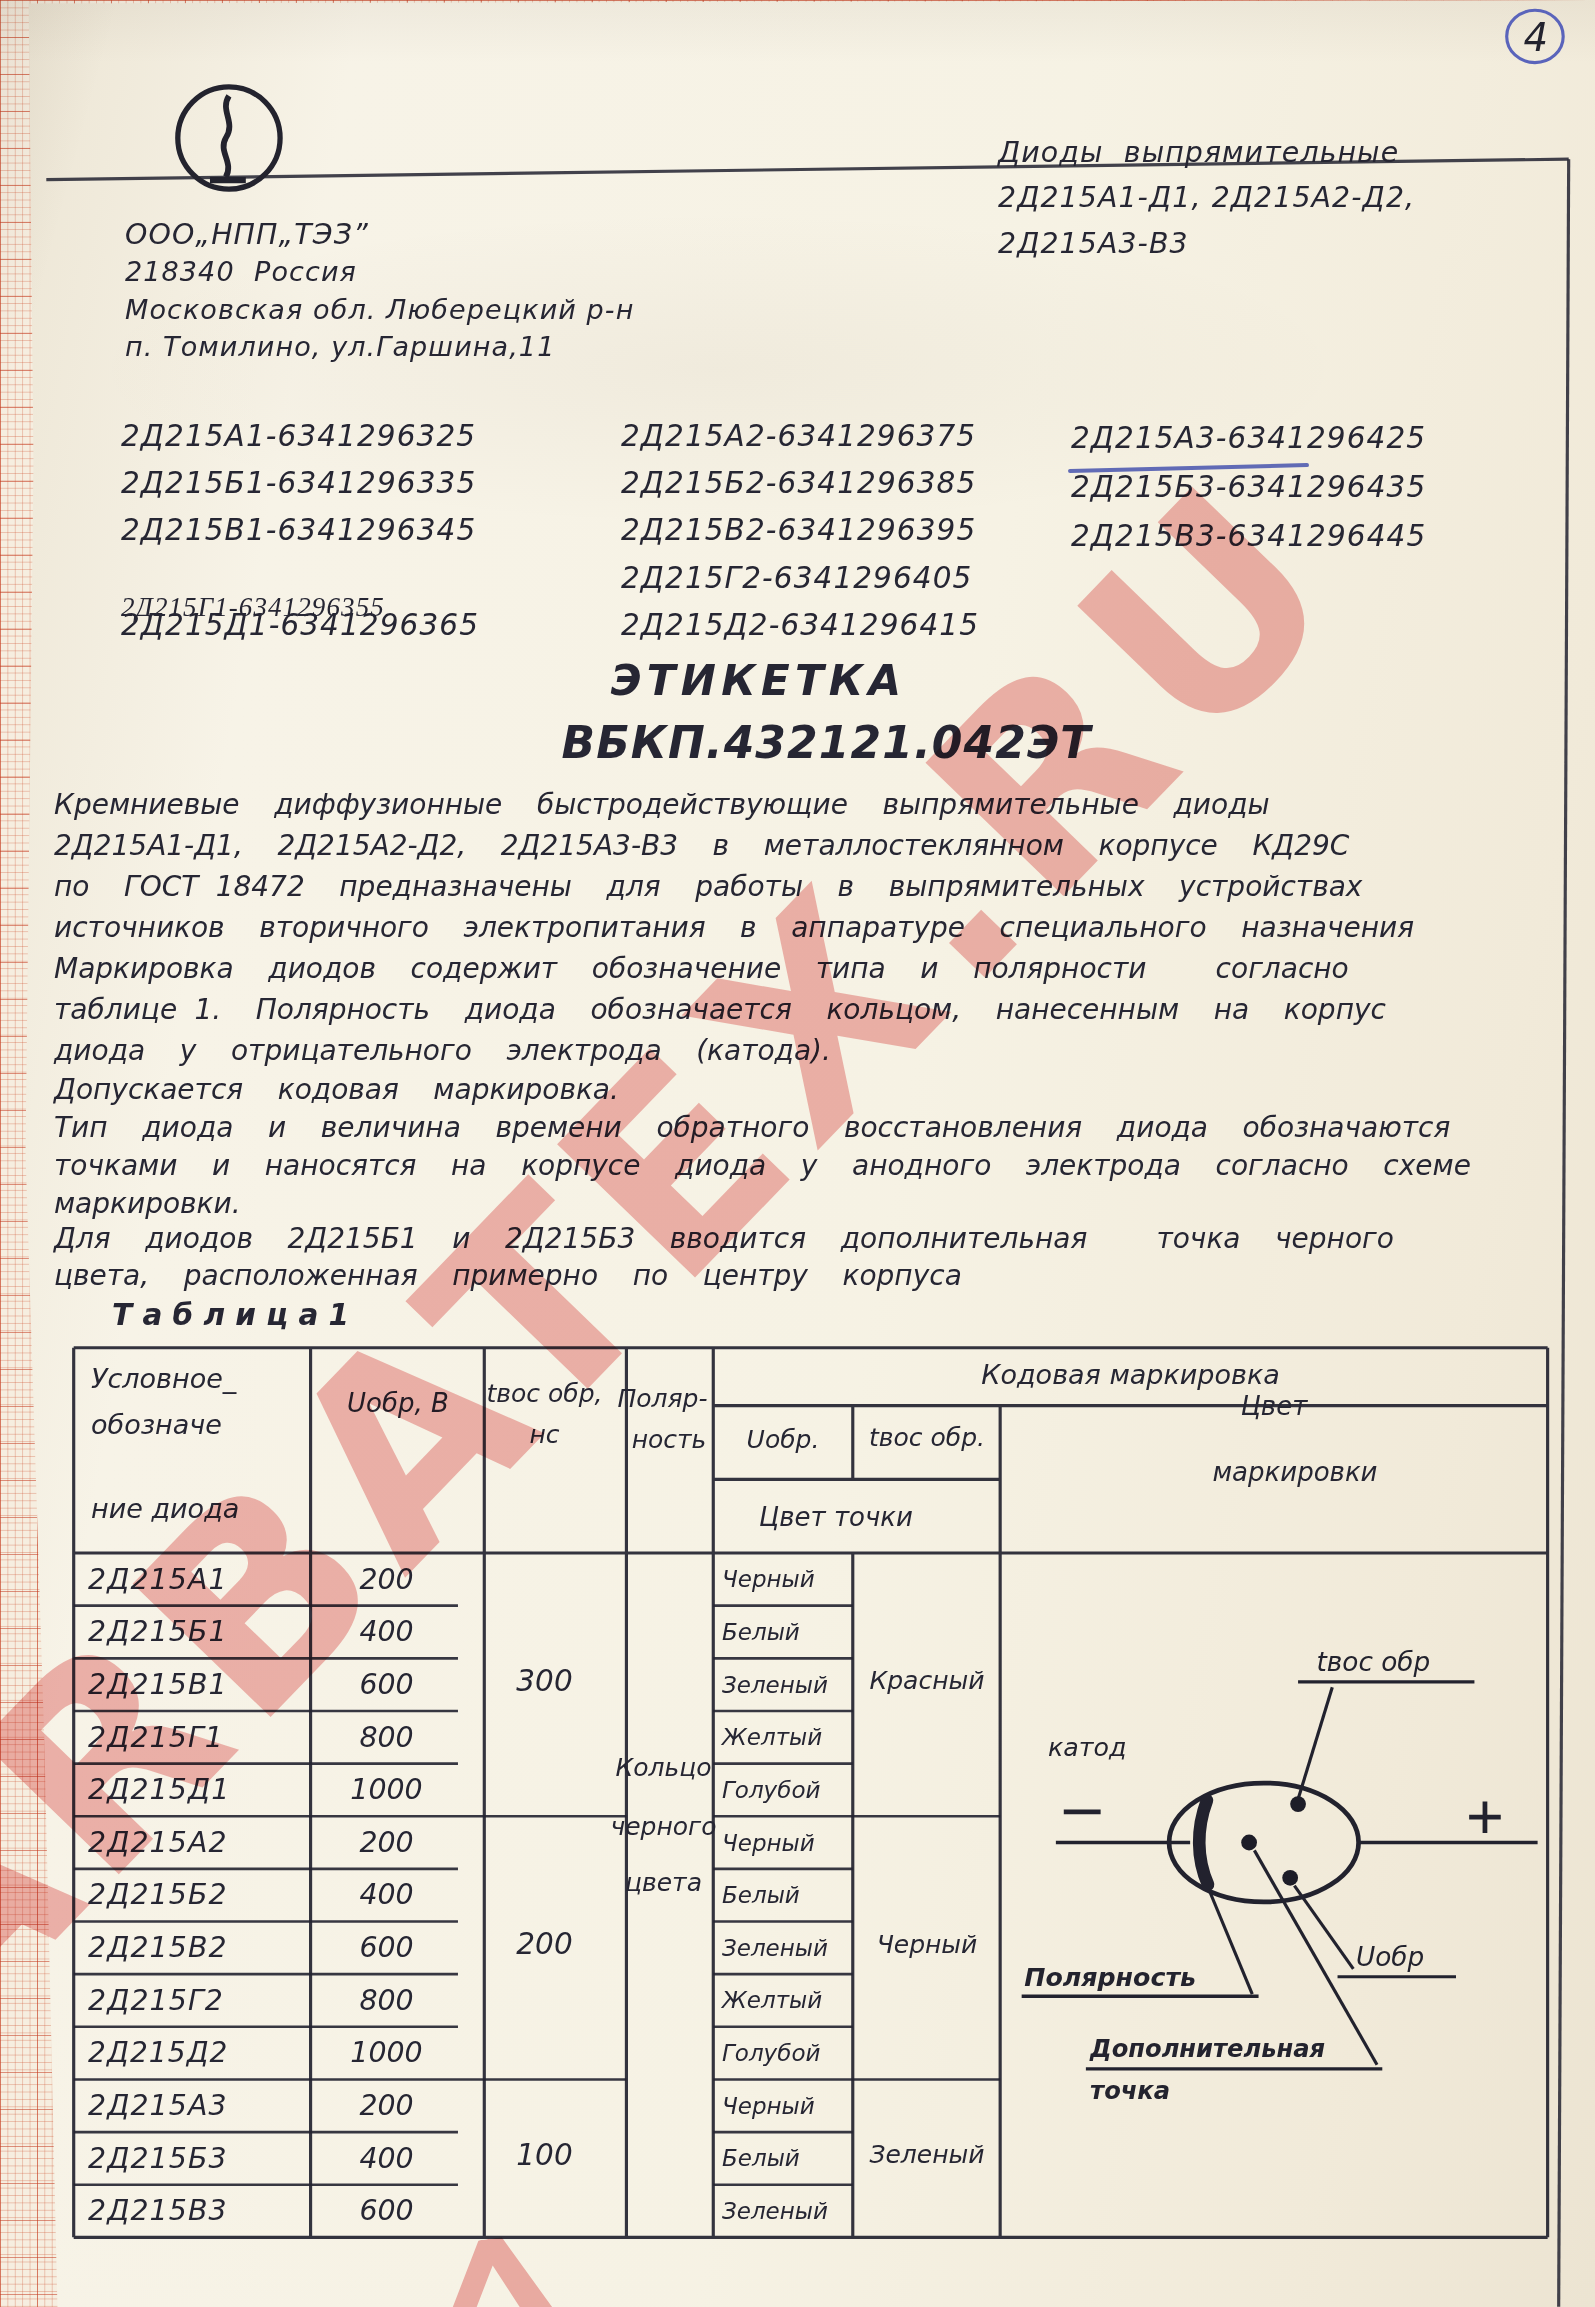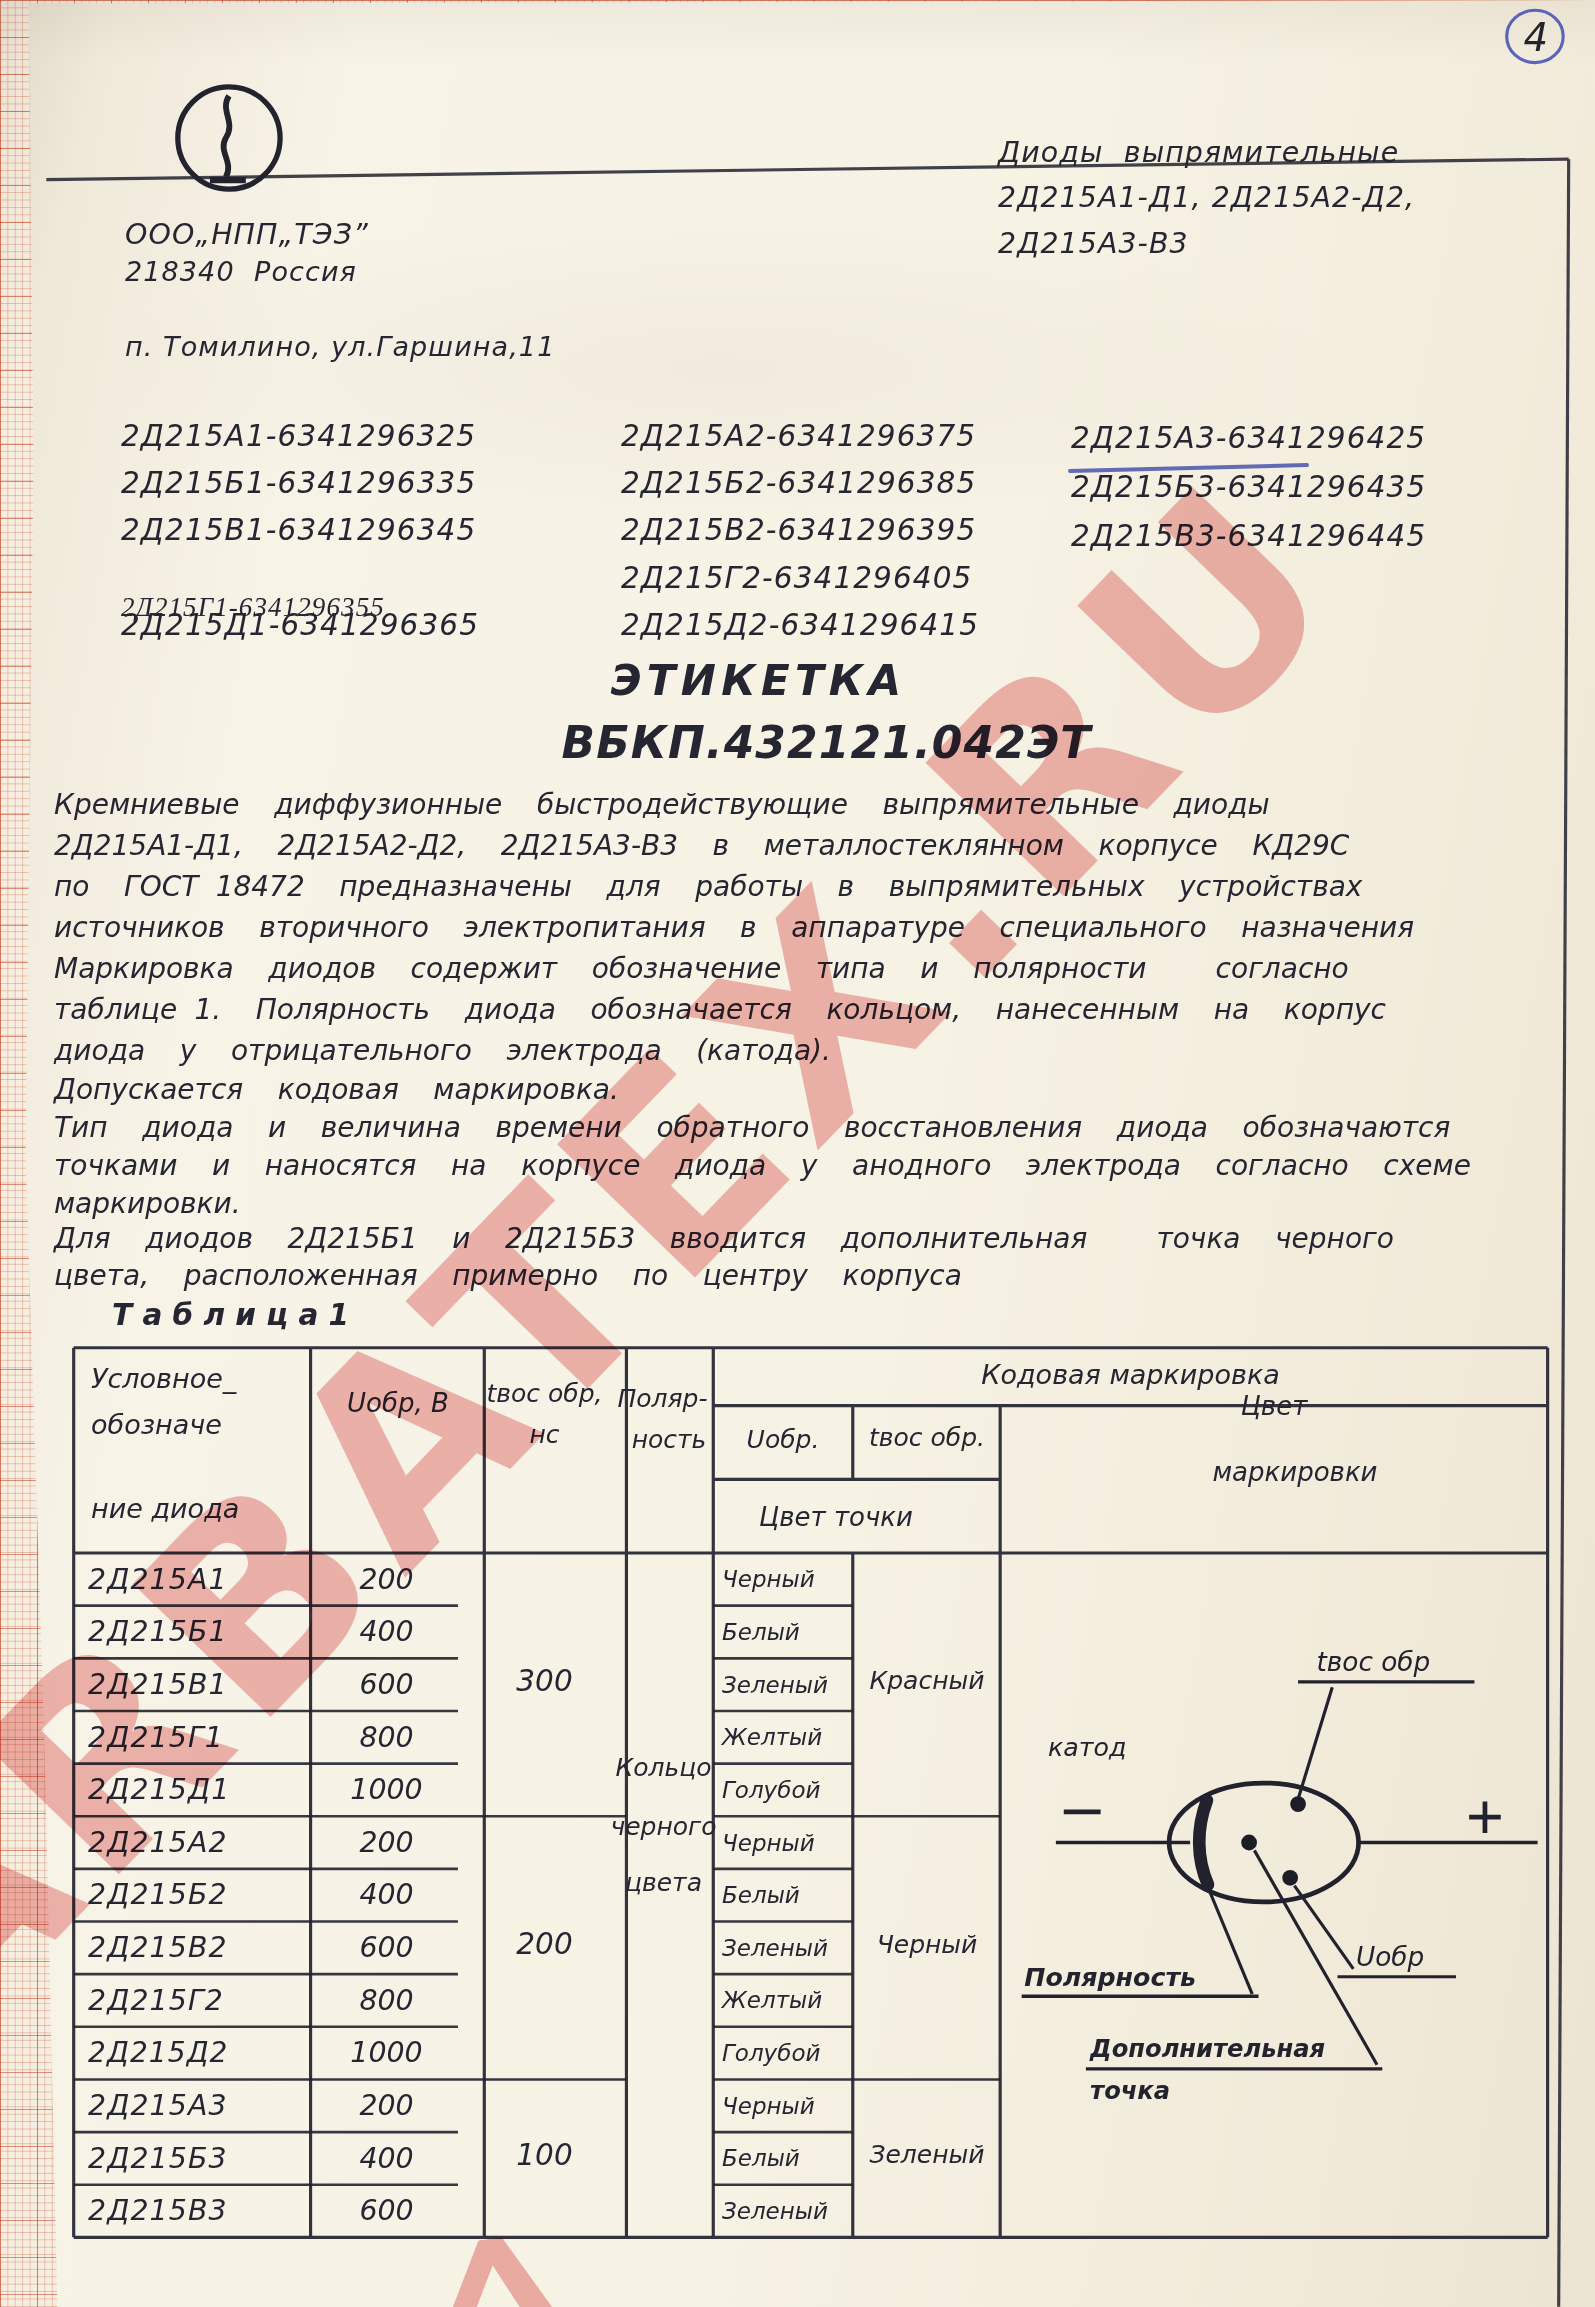--- a/index.html
+++ b/index.html
@@ -66,20 +66,21 @@
   </svg>
 
   <svg width="116" height="116" style="left:172px; top:80px;" viewBox="0 0 220 220">
     <circle cx="108" cy="110" r="97" fill="none" stroke="#23232e" stroke-width="10"></circle>
     <path d="M108 30 C 90 58, 122 80, 102 110 C 87 136, 118 156, 102 184" fill="none" stroke="#23232e" stroke-width="11"></path>
     <path d="M72 190 L 140 190" stroke="#23232e" stroke-width="12"></path>
   </svg>
 
   <div class="ink" style="left:125px; top:218px; font-size:28.4px; letter-spacing:1.1px;">ООО„НПП„ТЭЗ”</div>
   <div class="ink" style="left:125px; top:256px; font-size:27px; letter-spacing:1.1px;">218340  Россия</div>
+  <div class="ink" style="left:125px; top:294px; font-size:27px; letter-spacing:1.1px;">Московская обл. Люберецкий р-н</div>
   <div class="ink" style="left:125px; top:331px; font-size:27px; letter-spacing:1.1px;">п. Томилино, ул.Гаршина,11</div>
 
   <div class="ink" style="left:998px; top:136px; font-size:28.4px; letter-spacing:1.1px;">Диоды  выпрямительные</div>
   <div class="ink" style="left:998px; top:181px; font-size:28.4px; letter-spacing:1.1px;">2Д215А1-Д1, 2Д215А2-Д2,</div>
   <div class="ink" style="left:998px; top:227px; font-size:28.4px; letter-spacing:1.1px;">2Д215А3-В3</div>
 
   <div class="ink" style="left:121px; top:419px;  font-size:29.5px; letter-spacing:1.1px;">2Д215А1-6341296325</div>
   <div class="ink" style="left:121px; top:466px;  font-size:29.5px; letter-spacing:1.1px;">2Д215Б1-6341296335</div>
   <div class="ink" style="left:121px; top:513px;  font-size:29.5px; letter-spacing:1.1px;">2Д215В1-6341296345</div>
   <div class="ink" style="left:121px; top:592px; font-size:27px; letter-spacing:1.1px;font-family:Liberation Serif, serif;">2Д215Г1-6341296355</div>

